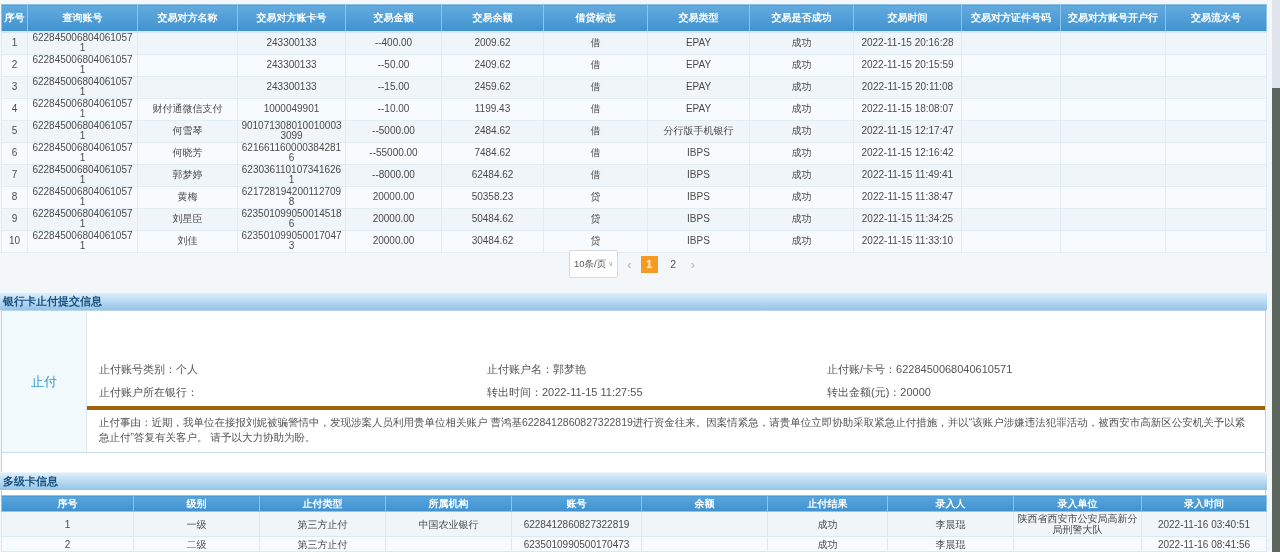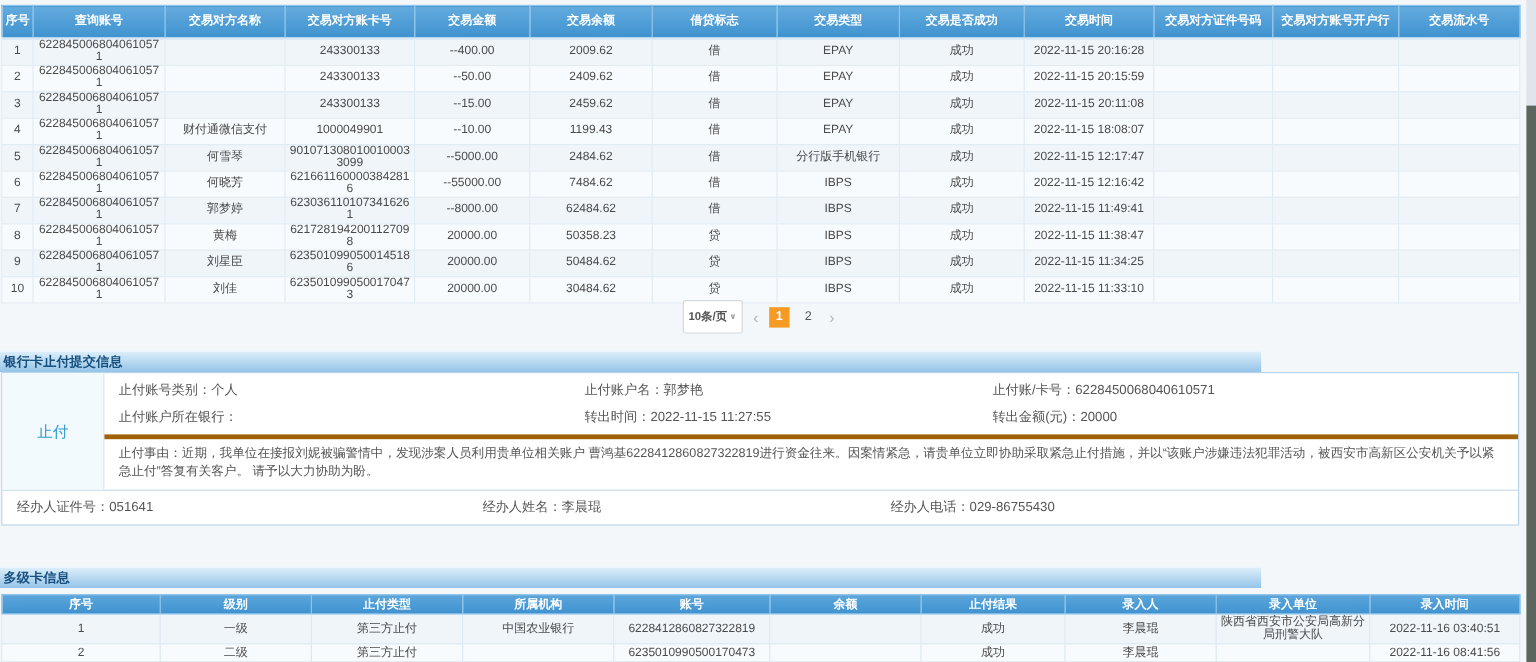--- a/index.html
+++ b/index.html
@@ -23,46 +23,46 @@
     border:1px solid #e2ecf3; padding:0 2px; word-break:break-all; line-height:10.5px;
   }
   .txn tbody tr:nth-child(odd){ background:#eff5f9; }
   .txn tbody tr:nth-child(even){ background:#f8fbfd; }
   
   .pager { position:absolute; top:251px; left:0; width:1266px; height:26px;
            display:flex; align-items:center; justify-content:center; gap:7px;
            color:#666; }
   .psize { display:inline-flex; align-items:center; gap:2px;
            border:1px solid #d4d9dd; background:#fff; border-radius:2px;
-           padding:13px 4px; font-size:9.5px; color:#555; height:17px;font-weight:bold; }
+           padding:13px 4px; font-size:9.5px; color:#555; height:17px; }
   .caret { font-size:7px; color:#9aa0a6; }
   .pbtn  { color:#b0b6bc; font-size:13px; padding:0 2px; cursor:pointer; }
   .pnum  { min-width:17px; height:17px; line-height:17px; text-align:center;
            font-size:10.5px; color:#555; cursor:pointer; }
   .pnum.active { background:#f59a23; color:#fff; font-weight:bold; }
   
-  .secbar { position:absolute; left:0; width:1051px; height:18px;
+  .secbar { position:absolute; left:0; width:1267px; height:18px;
             background:linear-gradient(#ddeefa,#94c4e8);
             border-top:1px solid #eef7fd;
             display:flex; align-items:center; padding-left:3px;
             font-size:11px; font-weight:bold; color:#17507f; }
   #secbar-stop  { top:292px; }
   #secbar-multi { top:472px; }
   
   .sp-box { position:absolute; top:310px; left:1px; width:1265px;
             border:1px solid #b9d5e9; background:#fff; }
   .sp-block { display:flex; }
   .sp-block + .sp-block { border-top:1px solid #c9dcea; }
   .sp-label { flex:0 0 85px; display:flex; align-items:center; justify-content:center;
               color:#2f9ad4; font-size:13px; background:#f3fafe;
               border-right:1px solid #dceaf4; }
   .sp-content { flex:1; min-width:0; }
   .sp-fields { display:grid; grid-template-columns:388px 340px 1fr;
                padding:7px 0 7px 12px; row-gap:9px;
-               font-size:11px; color:#555; }
+               font-size:11px; color:#555;margin-top:44px; }
   .f { height:14px; line-height:14px; white-space:nowrap; overflow:hidden; }
   .sp-reason { border-top:4px solid #a16207; padding:5px 16px 7px 12px;
                font-size:10.5px; color:#555; line-height:15px; }
   
   .mc { position:absolute; top:495px; left:1px; width:1265px;
         border-collapse:collapse; table-layout:fixed; background:#fff; }
   .mc th { background:linear-gradient(#5aa5db,#3f92cf); color:#fff;
            font-size:10px; font-weight:bold; height:16px; padding:0;
            border:1px solid #8fc3e8; }
   .mc td { font-size:10px; color:#4a4a4a; text-align:center;

